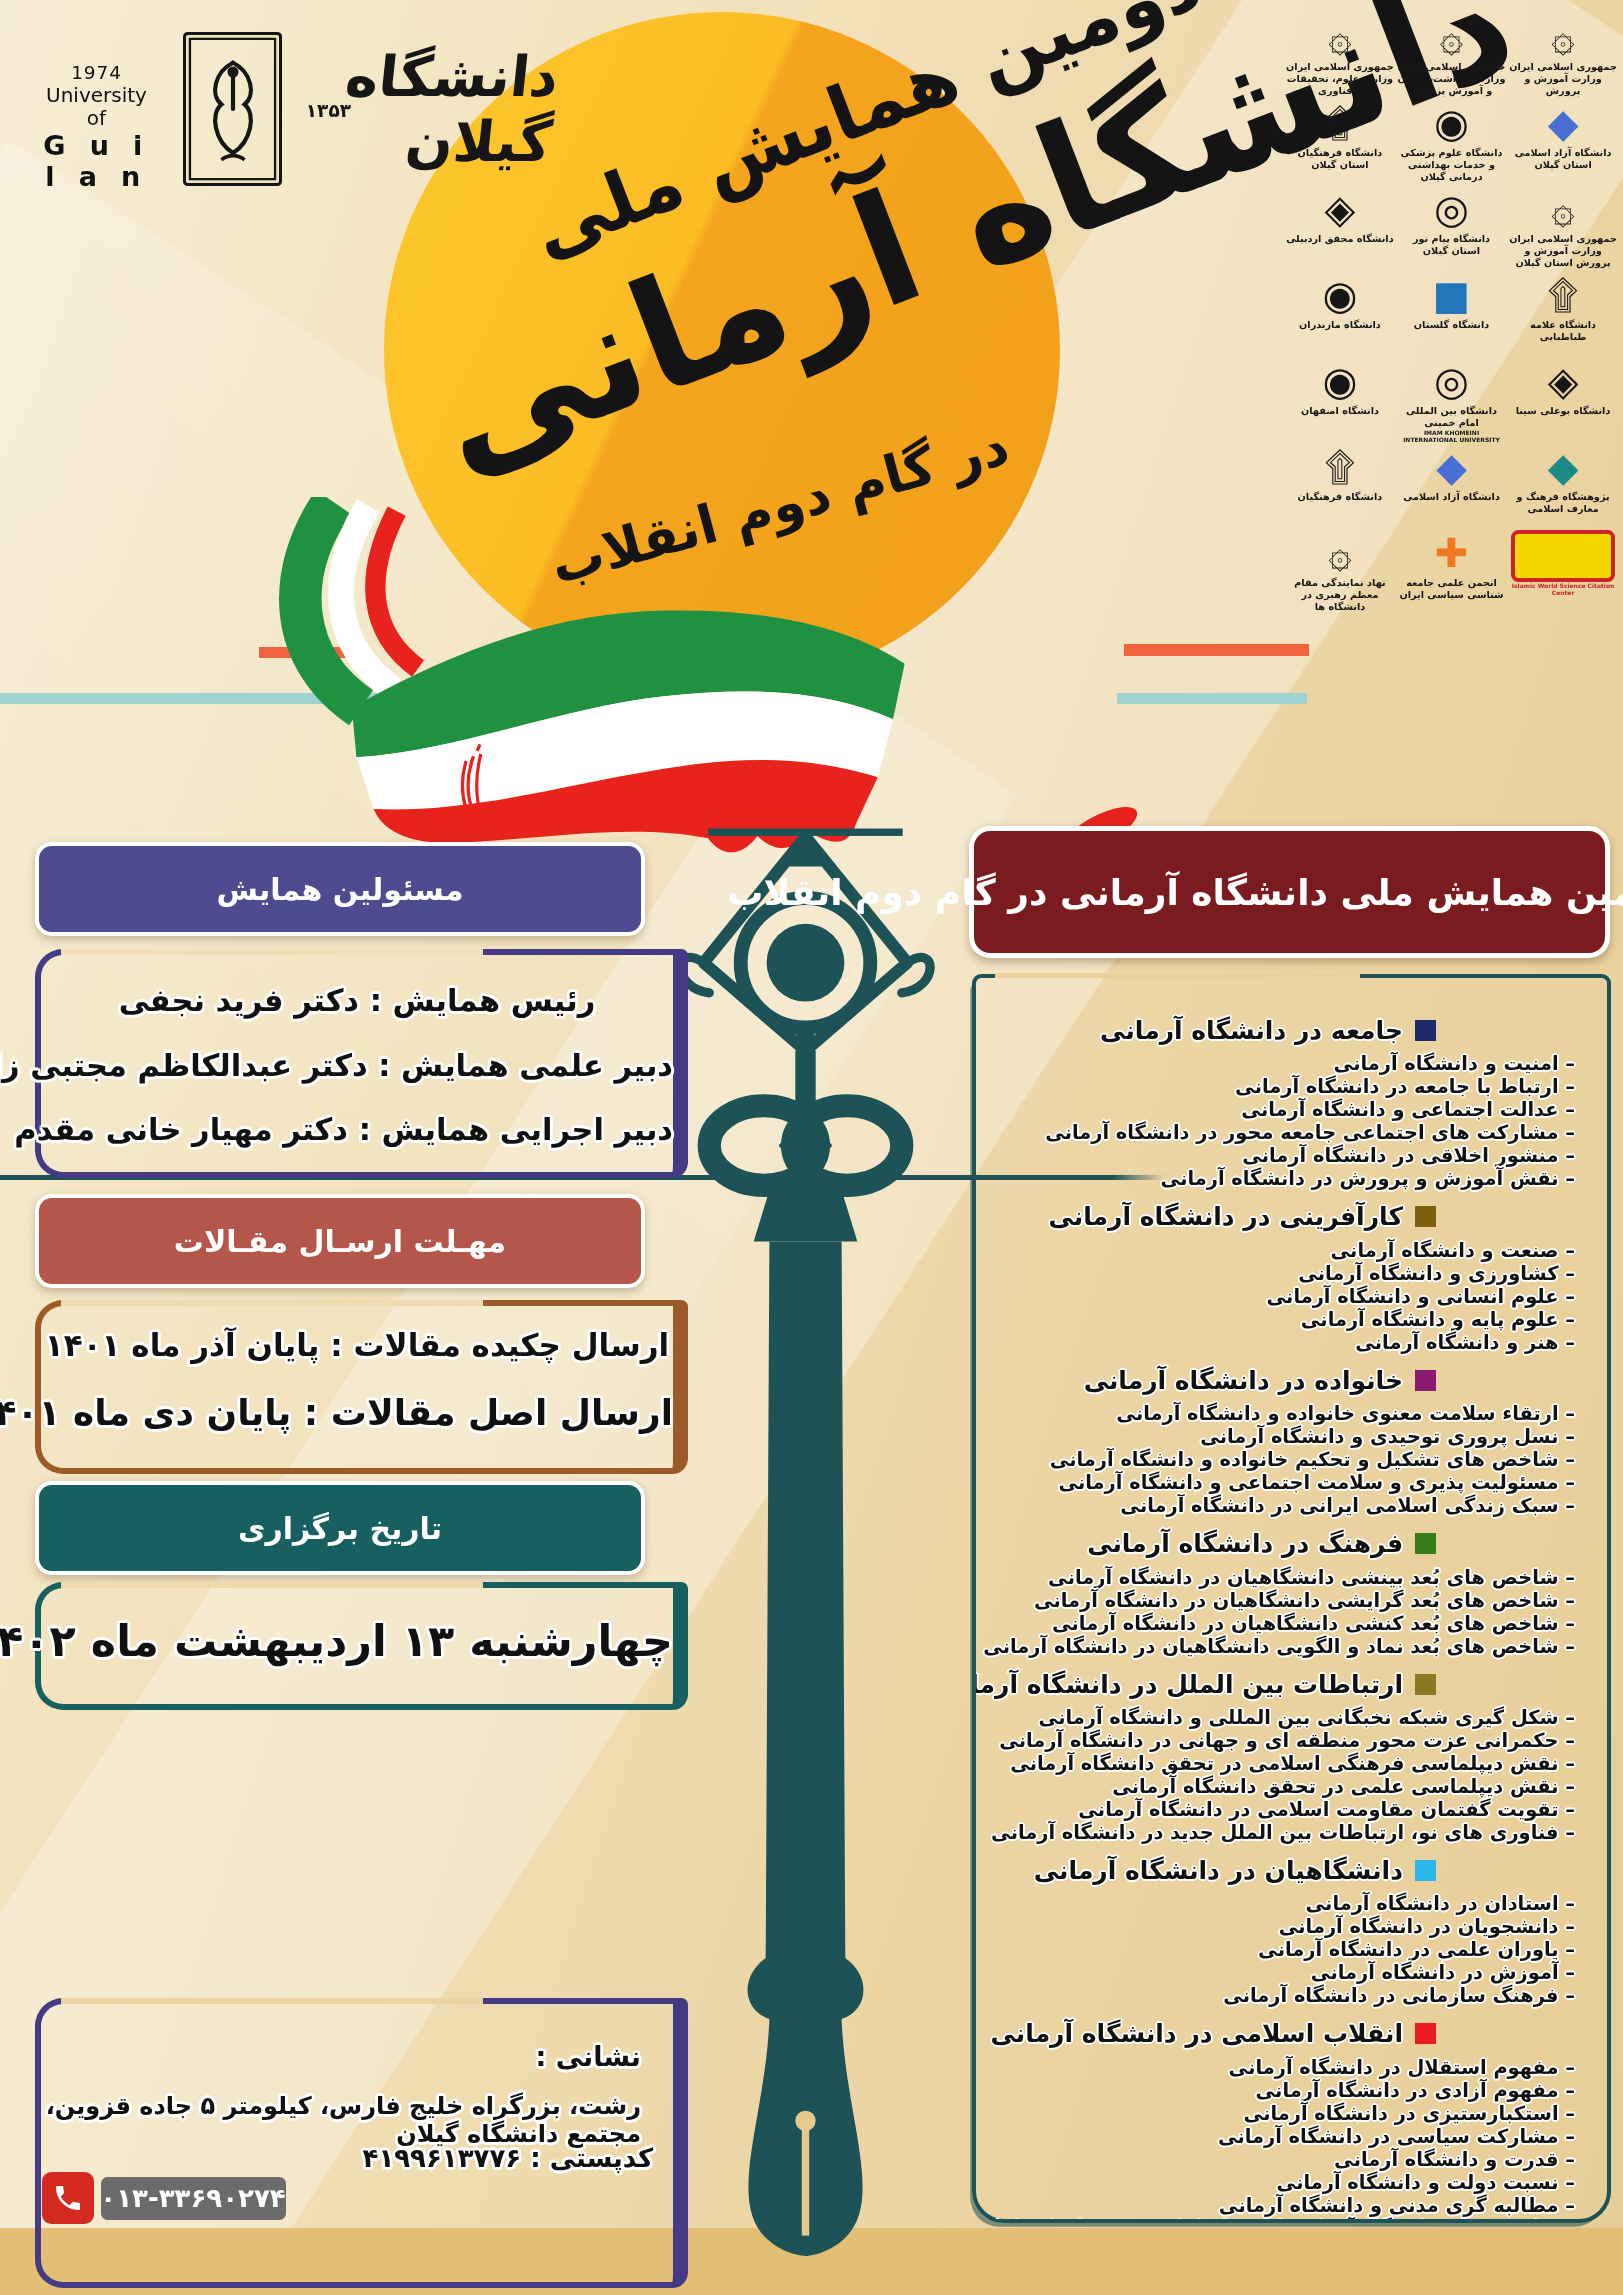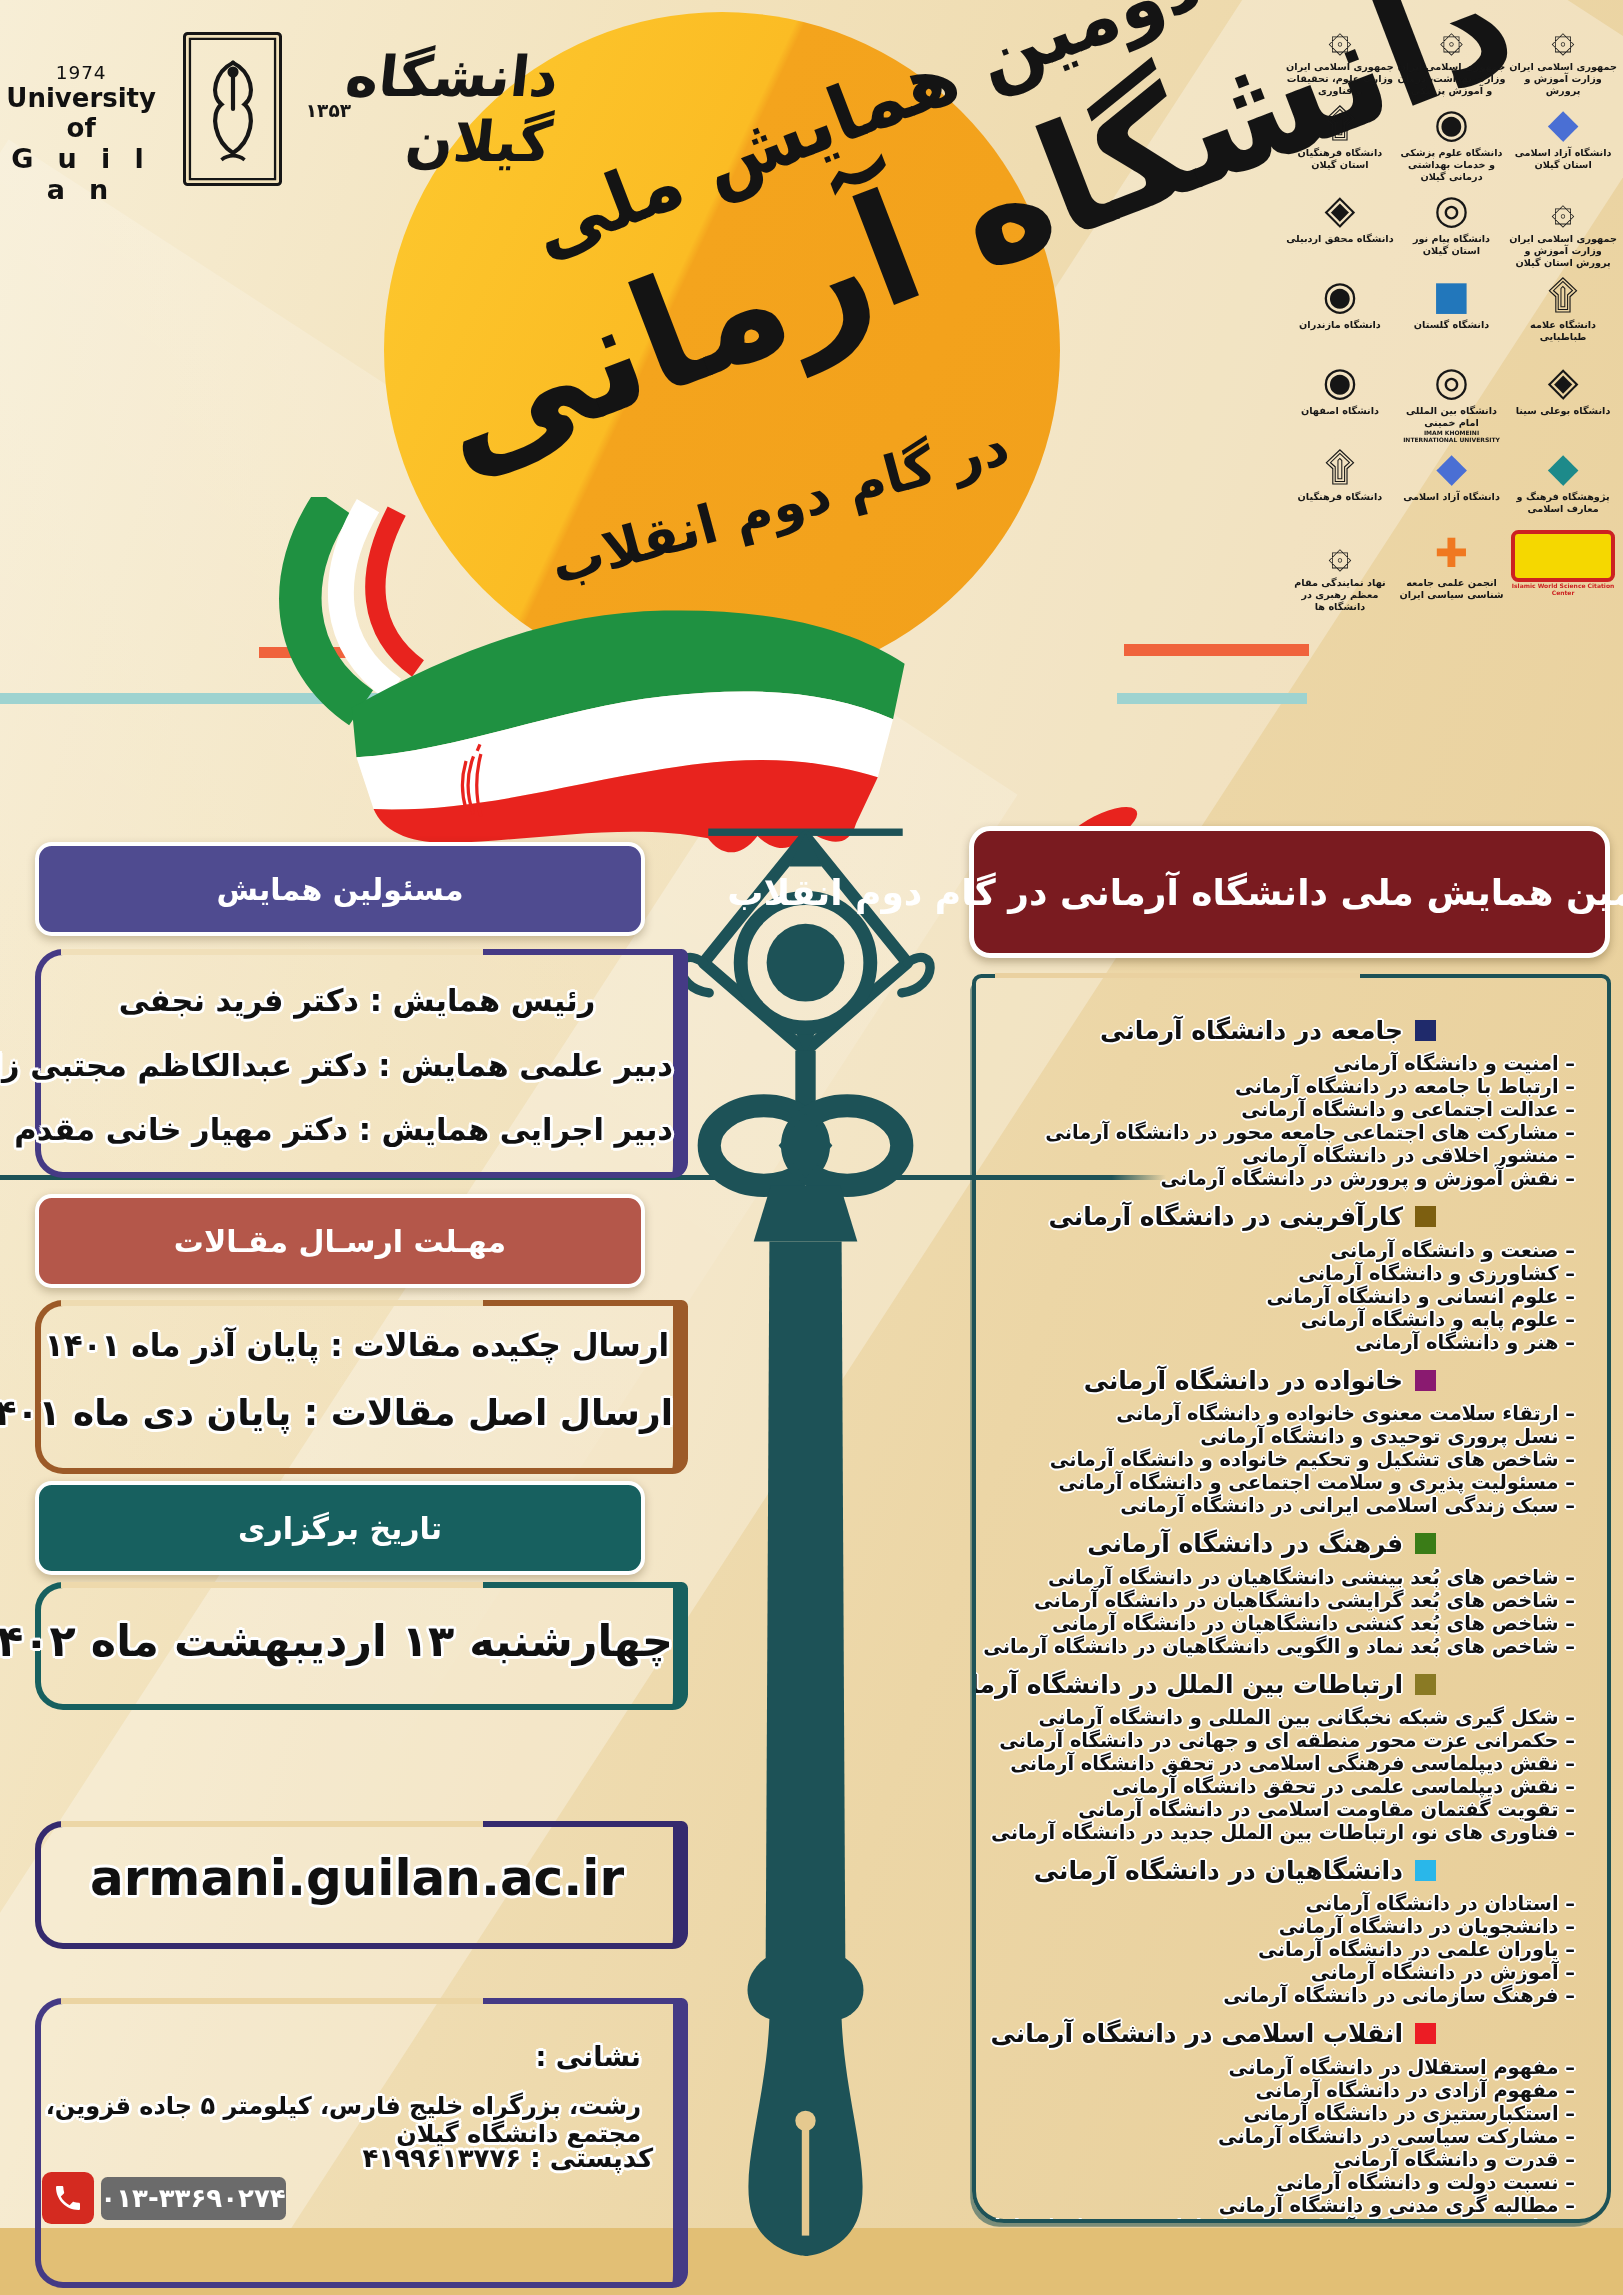--- a/index.html
+++ b/index.html
@@ -12,21 +12,21 @@
     background:linear-gradient(rgba(255,255,255,.18),rgba(255,255,255,0));transform:rotate(33deg);pointer-events:none;}
   .bottom-strip{position:absolute;left:0;bottom:0;width:100%;height:67px;background:#e2bf75;}
 
   
   .gu{position:absolute;left:37px;top:25.4px;width:518px;height:176px;}
   .gu-emblem{position:absolute;left:146px;top:7px;width:93px;height:148px;
     border:3.2px solid #161616;border-radius:4.6px;box-shadow:inset 0 0 0 2.8px #f2e2bc, inset 0 0 0 5.1px #161616;
     display:flex;align-items:center;justify-content:center;}
   .gu-en{position:absolute;right:399px;top:37px;text-align:center;color:#111;line-height:1.15;}
   .gu-en .y{font-size:18.5px;letter-spacing:0.9px;}
-  .gu-en .u{font-size:26px;font-weight:bold;}
+  .gu-en .u{font-size:20px;}
   .gu-en .g{font-size:27px;font-weight:bold;letter-spacing:7.4px;}
   .gu-fa{position:absolute;left:252px;top:18.5px;width:266px;direction:rtl;}
   .gu-fa .nm{font-size:56px;font-weight:bold;color:#161616;transform:skewX(-6deg);}
   .gu-fa .yr{position:absolute;right:204px;top:56px;font-size:18.5px;font-weight:bold;color:#161616;}
 
   
   .circle{position:absolute;left:384px;top:11.6px;width:676px;height:676px;border-radius:50%;
     background:linear-gradient(115deg,#fdc92f 0%,#fbbc24 42%,#f4a41d 43%,#f2a01b 100%);}
   .cl{position:absolute;font-weight:bold;color:#141414;white-space:nowrap;}
   .cl1{left:518px;top:97px;width:509px;font-size:76px;transform:rotate(-21deg);text-align:center;}
@@ -351,24 +351,20 @@
     <div class="ltxt ow deadline-l1" style="top:21px;">ارسال چکیده مقالات : پایان آذر ماه ۱۴۰۱</div>
     <div class="ltxt ow deadline-l2" style="top:86px;">ارسال اصل مقالات : پایان دی ماه ۱۴۰۱</div>
   </div>
 
   <div class="lhead h-date">تاریخ برگزاری</div>
   <div class="lbox b-date">
     <div class="mask m-date"></div>
     <div class="ltxt ow date-l" style="top:28px;">چهارشنبه ۱۳ اردیبهشت ماه ۱۴۰۲</div>
   </div>
 
-  <div class="lbox b-site">
-    <div class="mask m-site"></div>
-    <div class="ltxt ow url-l" style="top:22px;">armani.guilan.ac.ir</div>
-  </div>
 
   <div class="lbox b-address">
     <div class="mask m-address"></div>
     <div class="ltxt ow addr-label" style="top:37px;">نشانی :</div>
     <div class="ltxt ow addr-line" style="top:88px;white-space:normal;padding-left:28px;">رشت، بزرگراه خلیج فارس، کیلومتر ۵ جاده قزوین، مجتمع دانشگاه گیلان</div>
     <div class="ltxt ow addr-postal" style="top:139px;">کدپستی : ۴۱۹۹۶۱۳۷۷۶</div>
   </div>
 
   <div class="phone">
     <div class="phone-ic">

